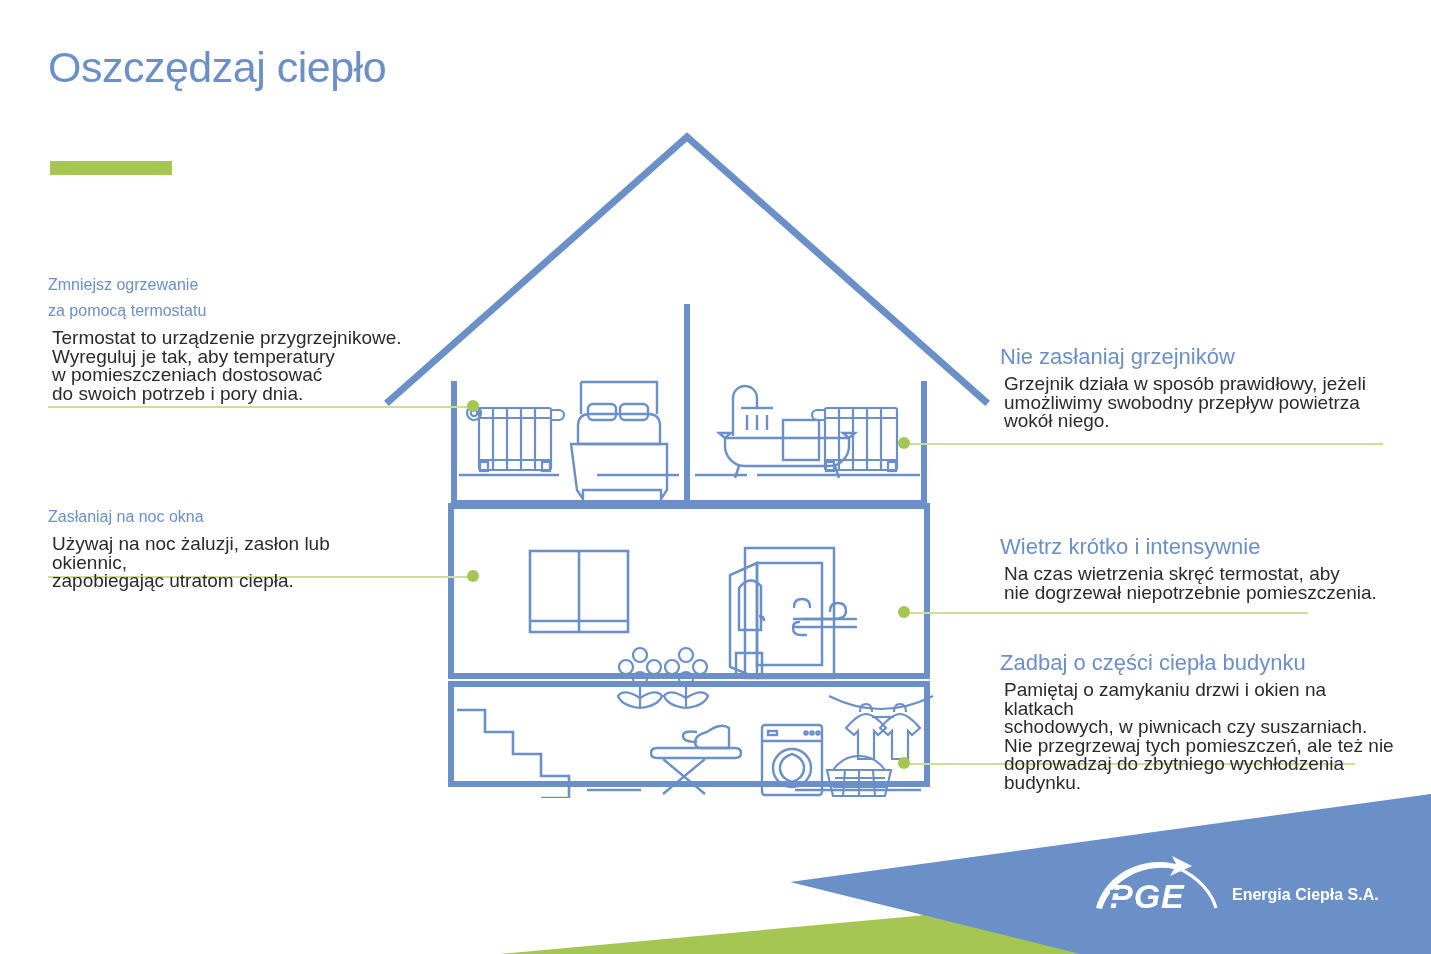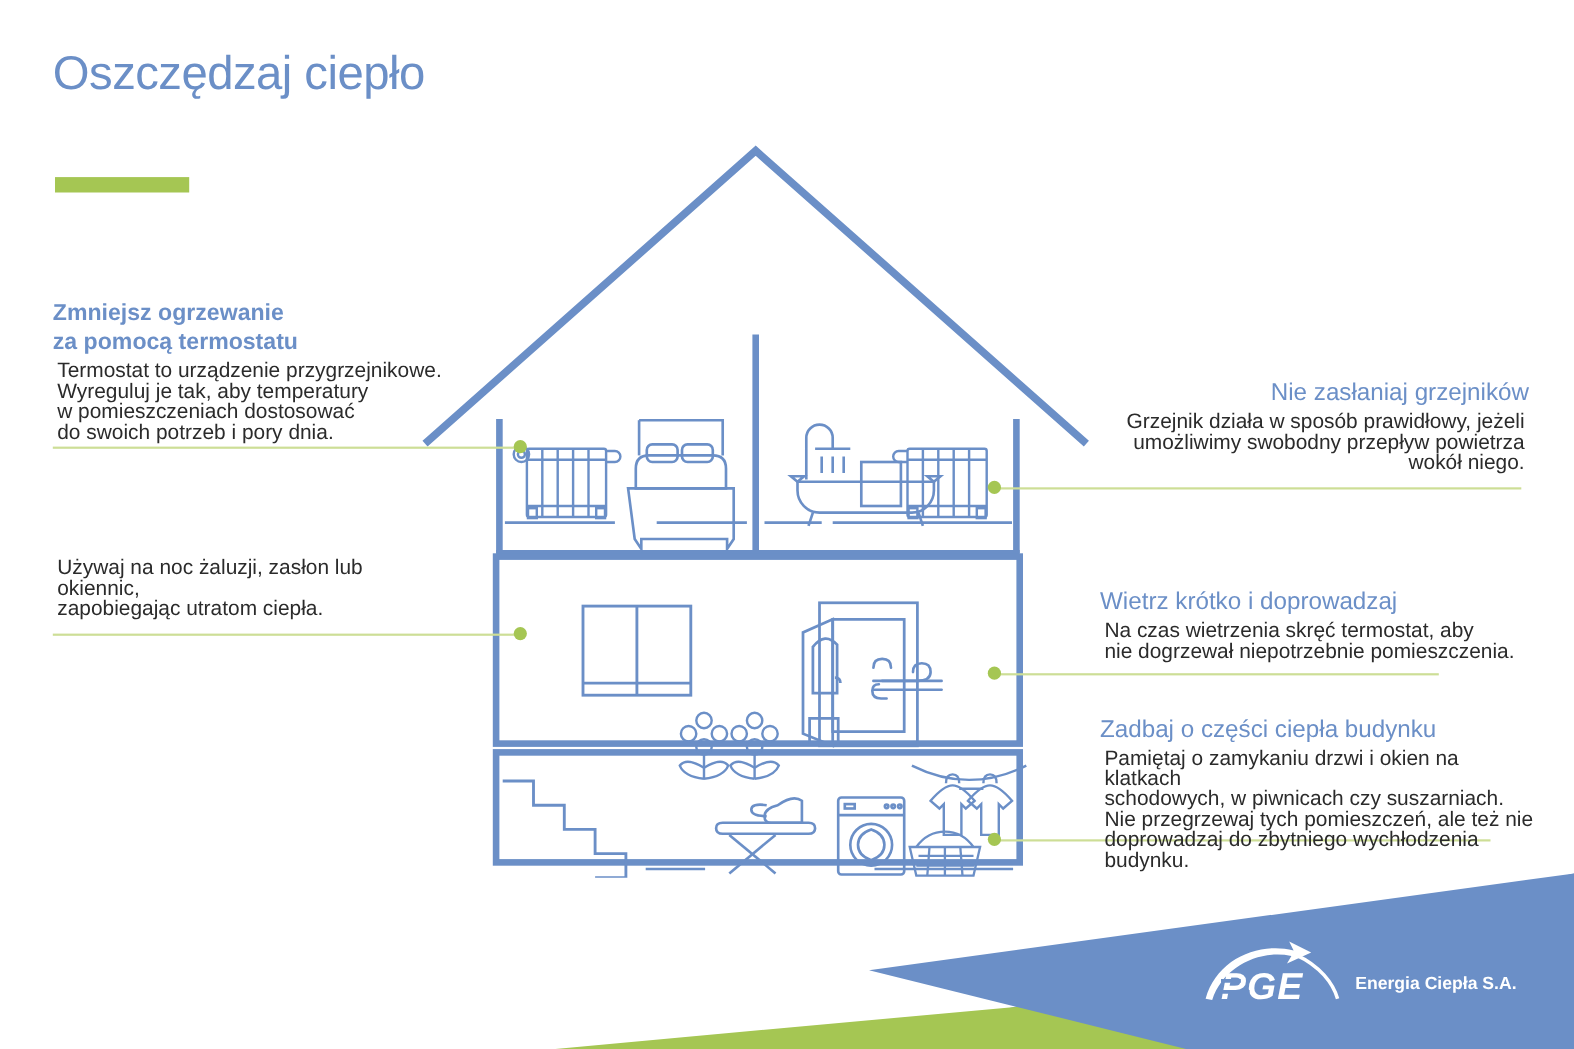--- a/index.html
+++ b/index.html
@@ -18,21 +18,21 @@
     white-space:nowrap;
   }
   #title-accent-bar{
     left:50px; top:161px; width:122px; height:14px;
     background:#a5c653;
   }
 
   
   .callout{ position:absolute; }
   .callout .c-title{
-    color:#6b8fc7; font-size:21px; line-height:26px; font-weight:700;
+    color:#6b8fc7; font-size:16px; line-height:26px; font-weight:400;
     white-space:pre-line; margin:0 0 5px 0;
   }
   .callout .c-body{
     color:#2b2b2b; font-size:19px; line-height:18.5px; font-weight:400;
     white-space:pre-line; margin:4px;
   }
   .callout.right .c-title{ font-weight:400; font-size:22px; }
 
   
   .connector-line{ position:absolute; height:2px; background:#cdde96; }
@@ -243,33 +243,34 @@
 <div class="callout left" style="left:48px; top:272px; width:360px;">
   <div class="c-title">Zmniejsz ogrzewanie
 za pomocą termostatu</div>
   <div class="c-body">Termostat to urządzenie przygrzejnikowe.
 Wyreguluj je tak, aby temperatury
 w pomieszczeniach dostosować
 do swoich potrzeb i pory dnia.</div>
 </div>
 
 <div class="callout left" style="left:48px; top:504px; width:360px;">
+  <div class="c-title">Zasłaniaj na noc okna</div>
   <div class="c-body">Używaj na noc żaluzji, zasłon lub okiennic,
 zapobiegając utratom ciepła.</div>
 </div>
 
-<div class="callout right" style="left:1000px; top:344px; width:390px;text-align:right;">
+<div class="callout right" style="left:1000px; top:344px; width:390px;">
   <div class="c-title">Nie zasłaniaj grzejników</div>
   <div class="c-body">Grzejnik działa w sposób prawidłowy, jeżeli
 umożliwimy swobodny przepływ powietrza
 wokół niego.</div>
 </div>
 
 <div class="callout right" style="left:1000px; top:534px; width:390px;">
-  <div class="c-title">Wietrz krótko i doprowadzaj</div>
+  <div class="c-title">Wietrz krótko i intensywnie</div>
   <div class="c-body">Na czas wietrzenia skręć termostat, aby
 nie dogrzewał niepotrzebnie pomieszczenia.</div>
 </div>
 
 <div class="callout right" style="left:1000px; top:650px; width:400px;">
   <div class="c-title">Zadbaj o części ciepła budynku</div>
   <div class="c-body">Pamiętaj o zamykaniu drzwi i okien na klatkach
 schodowych, w piwnicach czy suszarniach.
 Nie przegrzewaj tych pomieszczeń, ale też nie
 doprowadzaj do zbytniego wychłodzenia budynku.</div>

